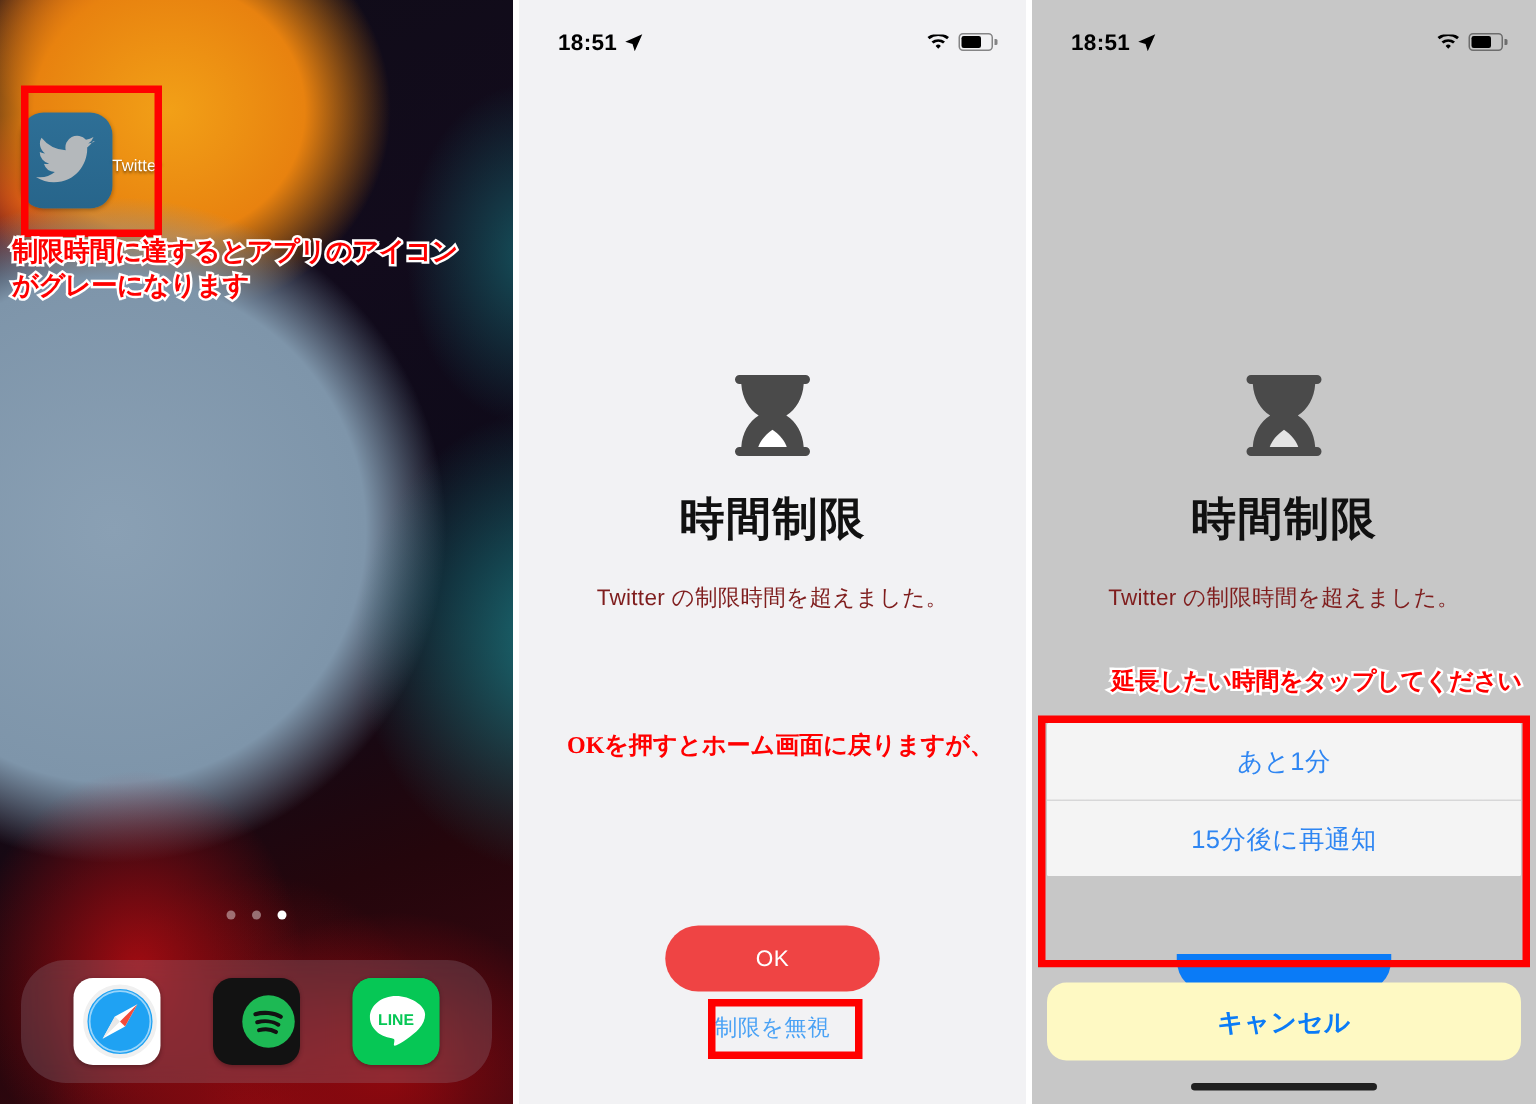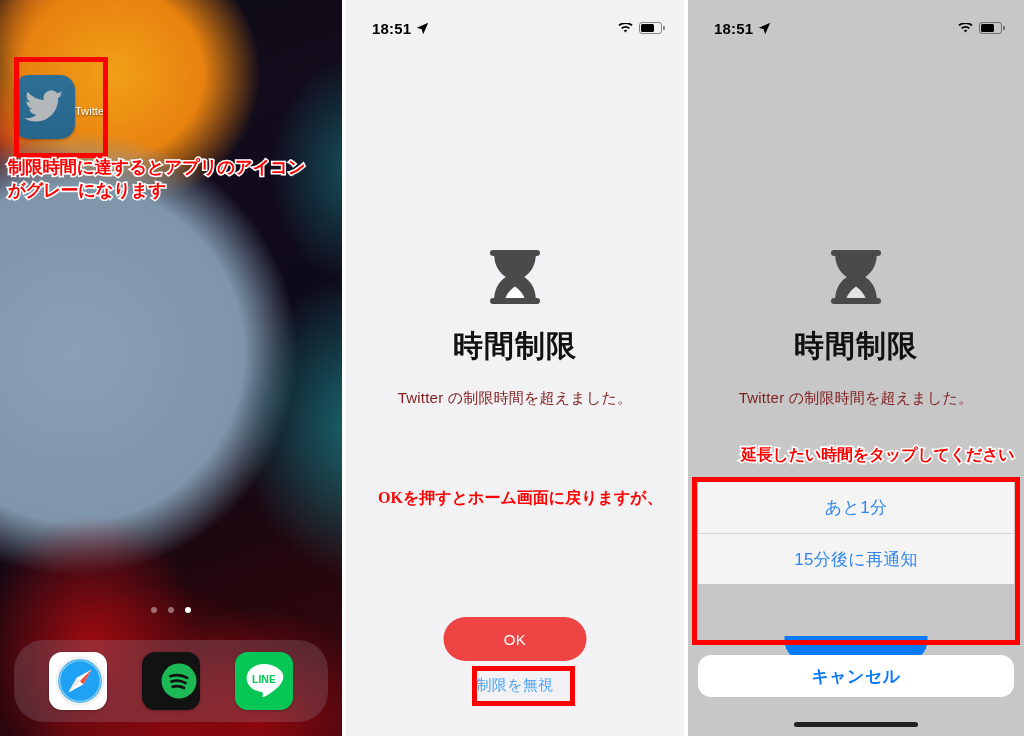--- a/index.html
+++ b/index.html
@@ -188,22 +188,22 @@
     z-index: 20;
   }
   .sheet-item {
     height:51px; display:flex; align-items:center; justify-content:center;
     font-size:17px; color:#2f86f2; letter-spacing:.3px;
     cursor:pointer;
   }
   .sheet-item + .sheet-item { border-top:.8px solid rgba(60,60,67,.16); }
   .sheet-cancel {
     position:absolute; left:10px; right:10px; top:655px;
-    height:42px; border-radius:13px;
-    background:#ffffff;
+    height:52px; border-radius:13px;
+    background:#fef9c3;
     display:flex; align-items:center; justify-content:center;
     font-size:17px; font-weight:bold; color:#0a7bf7; letter-spacing:.4px;
     z-index: 22; cursor:pointer;
   }
   .peek-ok {
     position:absolute; left:50%; transform:translateX(-50%);
     top:636px; width:143px; height:26px; border-radius:0 0 22px 22px;
     background:#0a7bf7; z-index:18;
   }
 </style>

